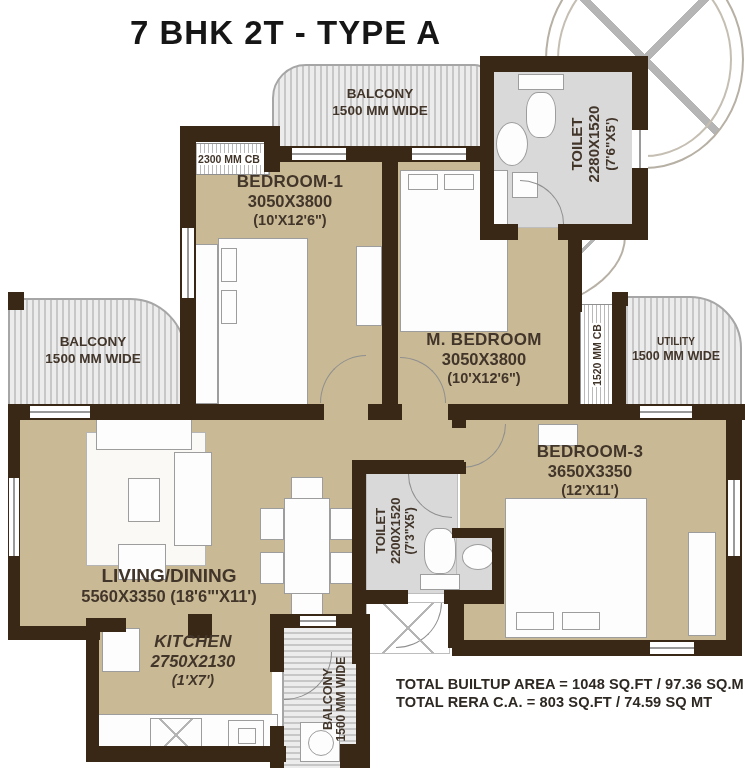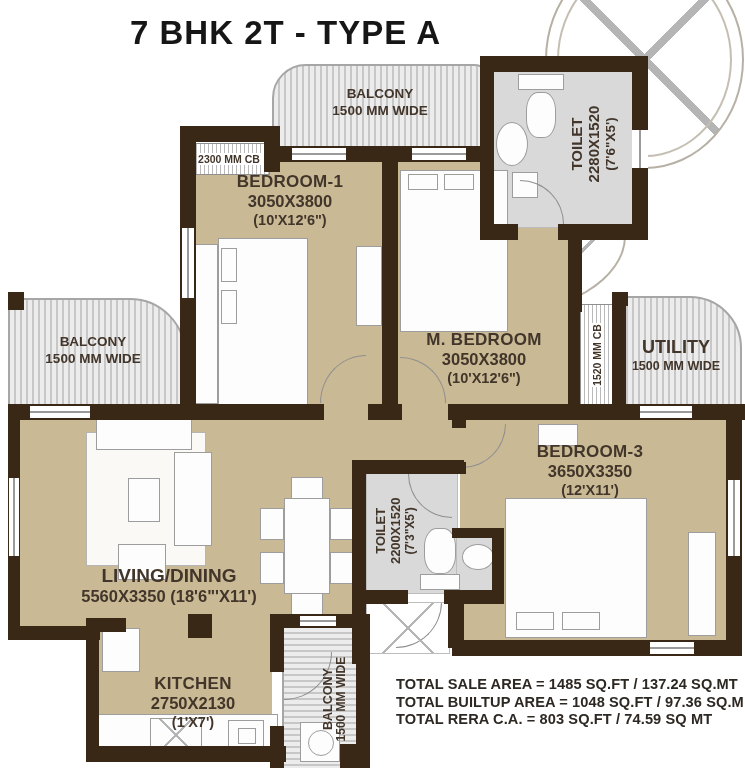--- a/index.html
+++ b/index.html
@@ -196,36 +196,36 @@
     <div class="rdim">3050X3800</div>
     <div class="rft">(10'X12'6")</div>
   </div>
 
   <div class="lbl" style="left:12px;top:334px;width:162px;">
     <div class="blbl">BALCONY</div>
     <div class="blbl">1500 MM WIDE</div>
   </div>
 
   <div class="lbl" style="left:616px;top:336px;width:120px;">
-    <div class="blbl" style="font-size:18px;">UTILITY</div>
+    <div class="blbl" style="font-size:10px;">UTILITY</div>
     <div class="blbl" style="font-size:12.5px;">1500 MM WIDE</div>
   </div>
 
   <div class="lbl" style="left:480px;top:442px;width:220px;">
     <div class="rname">BEDROOM-3</div>
     <div class="rdim">3650X3350</div>
     <div class="rft">(12'X11')</div>
   </div>
 
   <div class="lbl" style="left:24px;top:565px;width:290px;">
     <div style="font-size:19px;">LIVING/DINING</div>
     <div style="font-size:16.5px;">5560X3350 (18'6"'X11')</div>
   </div>
 
-  <div class="lbl" style="left:108px;top:674px;width:170px;">
+  <div class="lbl" style="left:108px;top:632px;width:170px;font-style:italic;">
     <div class="rname">KITCHEN</div>
     <div class="rdim">2750X2130</div>
     <div class="rft">(1'X7')</div>
   </div>
 
   <div class="vwrap" style="left:548px;top:62px;width:90px;height:164px;">
     <div class="vrot" style="color:#42352a;">
       <div style="font-size:15px;">TOILET</div>
       <div style="font-size:15px;">2280X1520</div>
       <div style="font-size:13.5px;">(7'6"X5')</div>
@@ -243,18 +243,17 @@
   <div class="vwrap" style="left:310px;top:636px;width:50px;height:126px;">
     <div class="vrot" style="color:#42352a;">
       <div style="font-size:12.5px;">BALCONY</div>
       <div style="font-size:12px;">1500 MM WIDE</div>
     </div>
   </div>
 
   <div class="title">7 BHK 2T - TYPE A</div>
 
   <div class="totals">
-    <div>TOTAL SALE AREA  = 1485 SQ.FT / 137.24 SQ.MT</div>
     <div>TOTAL BUILTUP AREA = 1048 SQ.FT / 97.36 SQ.M</div>
     <div>TOTAL RERA C.A. = 803 SQ.FT / 74.59 SQ MT</div>
   </div>
 
 </div>
 
 </body></html>

